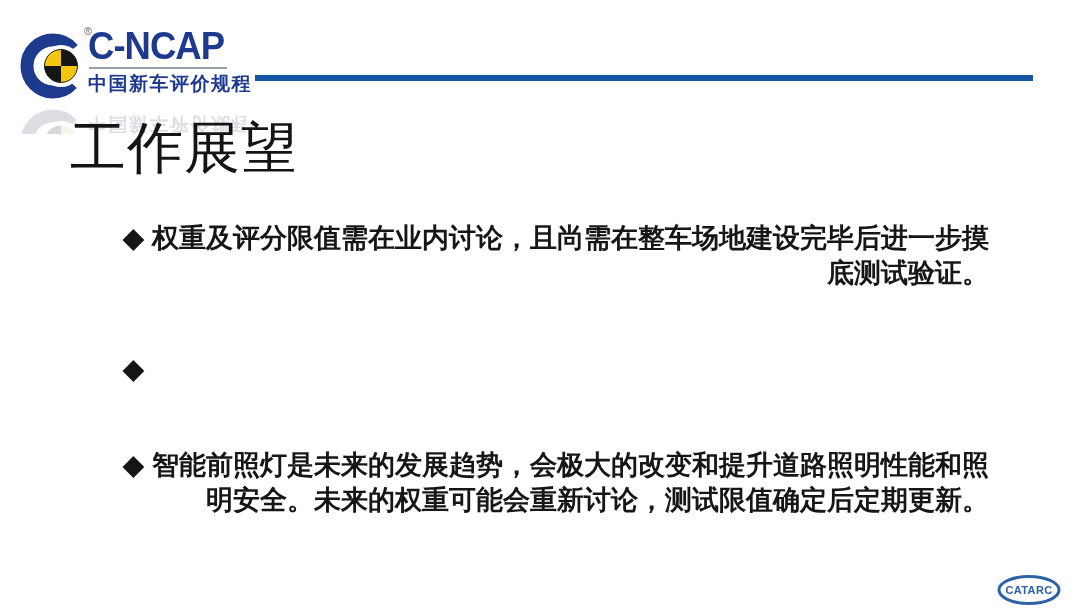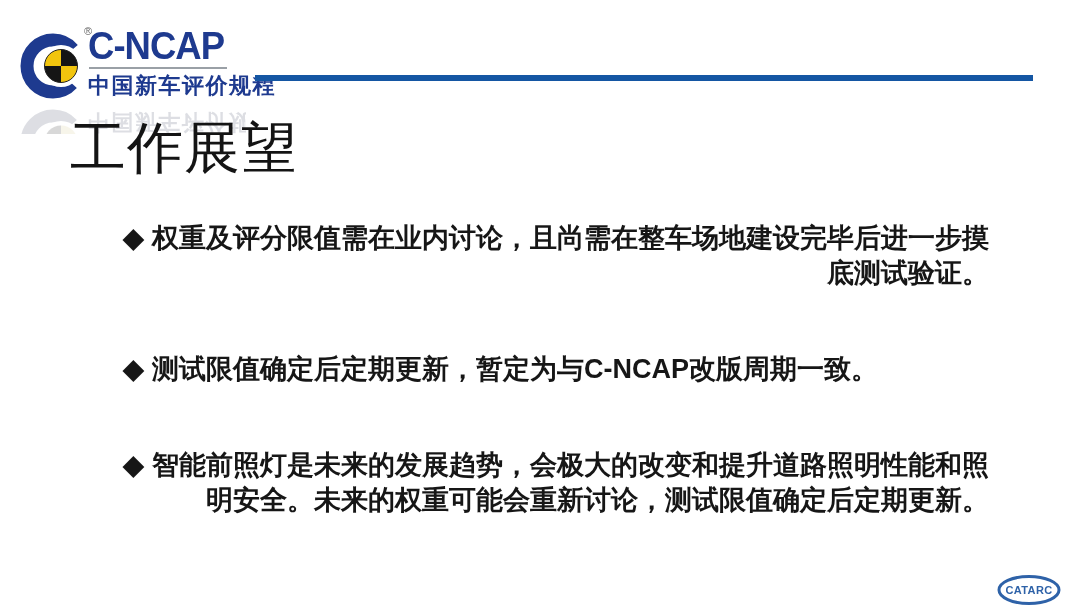--- a/index.html
+++ b/index.html
@@ -17,21 +17,21 @@
   .brand-word{
     position:absolute;left:74px;top:5px;
     font-size:38px;font-weight:800;letter-spacing:-1px;
     color:#1E3A8F;transform:scaleX(.96);transform-origin:left;
     white-space:nowrap;
   }
   .reg-mark{position:absolute;left:70px;top:5px;font-size:11px;color:#666;}
   .brand-divider{position:absolute;left:75px;top:47px;width:138px;height:2px;background:#9aa0a6;}
   .brand-subtitle{
     position:absolute;left:74px;top:51px;
-    font-size:22px;font-weight:700;letter-spacing:1.5px;
+    font-size:19px;font-weight:700;letter-spacing:1.5px;
     color:#1E3A8F;white-space:nowrap;
   }
   .reflect-wrap{
     position:absolute;left:0;top:84px;width:232px;height:30px;
     overflow:hidden;opacity:.16;filter:grayscale(.65) blur(.4px);
     pointer-events:none;
   }
   .reflect-wrap .logo-inner{transform:scaleY(-1);transform-origin:50% 42px;}
 
   .header-rule{position:absolute;left:255px;top:75px;width:778px;height:6px;background:#1456A3;}
@@ -105,21 +105,20 @@
   <h1 class="page-title">工作展望</h1>
 
   <section class="bullets">
     <div class="bullet">
       <span class="marker">◆</span>
       <span class="bullet-text">权重及评分限值需在业内讨论，且尚需在整车场地建设完毕后进一步摸
 底测试验证。</span>
     </div>
     <div class="bullet">
       <span class="marker">◆</span>
-      <span class="bullet-text">测试限值确定后定期更新，暂定为与C-NCAP改版周期一致。</span>
     </div>
     <div class="bullet">
       <span class="marker">◆</span>
       <span class="bullet-text">智能前照灯是未来的发展趋势，会极大的改变和提升道路照明性能和照
 明安全。未来的权重可能会重新讨论，测试限值确定后定期更新。</span>
     </div>
   </section>
 
   <div class="footer-logo">
     <svg width="76" height="40" viewBox="0 0 76 40">

